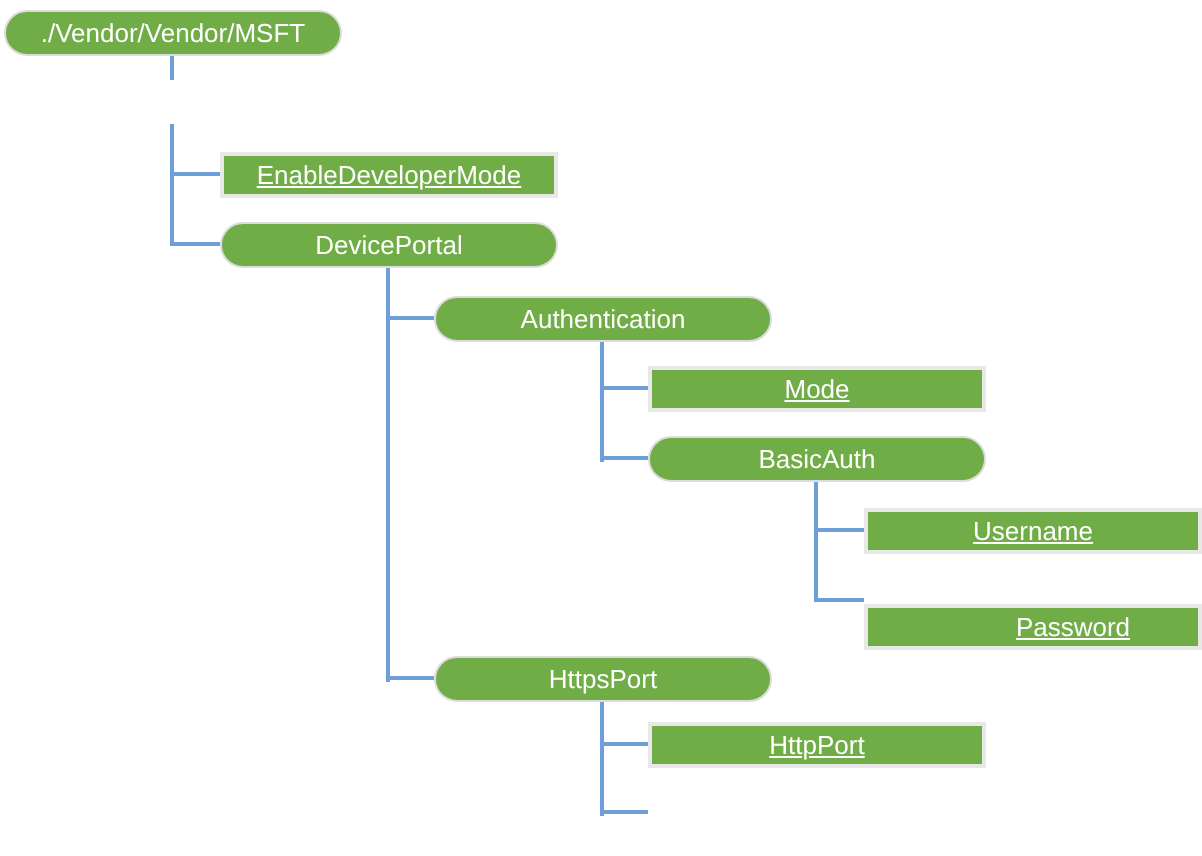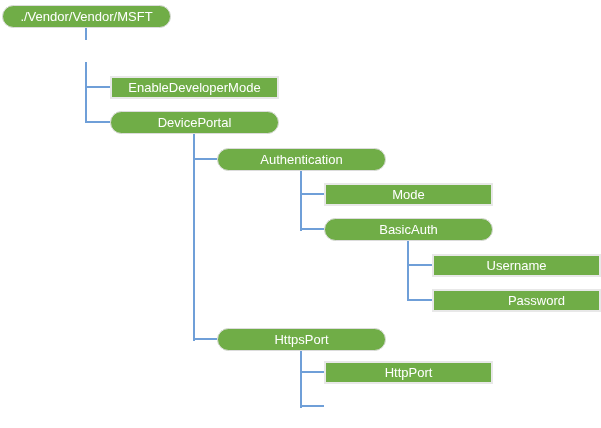--- a/index.html
+++ b/index.html
@@ -35,31 +35,32 @@
     align-items: center;
     justify-content: center;
     white-space: nowrap;
   }
   .node.pill {
     border-radius: 12px;
     border: 1px solid var(--pill-border, #dcdcdc);
   }
   .node.rect {
     border: 2px solid var(--rect-border, #e8e8e8);
+    text-decoration: underline;
   }
   
   .n-root            { left: 2px;   top: 5px;   }
   .n-developersetup  { left: 2px;   top: 39px;  }
   .n-enabledevmode   { left: 110px; top: 76px;  }
   .n-deviceportal    { left: 110px; top: 111px; }
   .n-authentication  { left: 217px; top: 148px; }
   .n-mode            { left: 324px; top: 183px; }
   .n-basicauth       { left: 324px; top: 218px; }
   .n-username        { left: 432px; top: 254px; }
-  .n-password        { left: 432px; top: 289px; padding-left: 40px; }
+  .n-password        { left: 432px; top: 302px; padding-left: 40px; }
   .n-connection      { left: 217px; top: 328px; }
   .n-httpport        { left: 324px; top: 361px; text-align: right; }
   .n-httpsport       { left: 324px; top: 395px; }
   
   .c-v-root          { left: 85px;  top: 28px;  height: 12px;  }
   .c-v-devsetup      { left: 85px;  top: 62px;  height: 61px;  }
   .c-h-enabledevmode { left: 85px;  top: 86px;  width: 25px;   }
   .c-h-deviceportal  { left: 85px;  top: 121px; width: 25px;   }
   .c-v-deviceportal  { left: 193px; top: 134px; height: 207px; }
   .c-h-authentication{ left: 193px; top: 158px; width: 24px;   }

